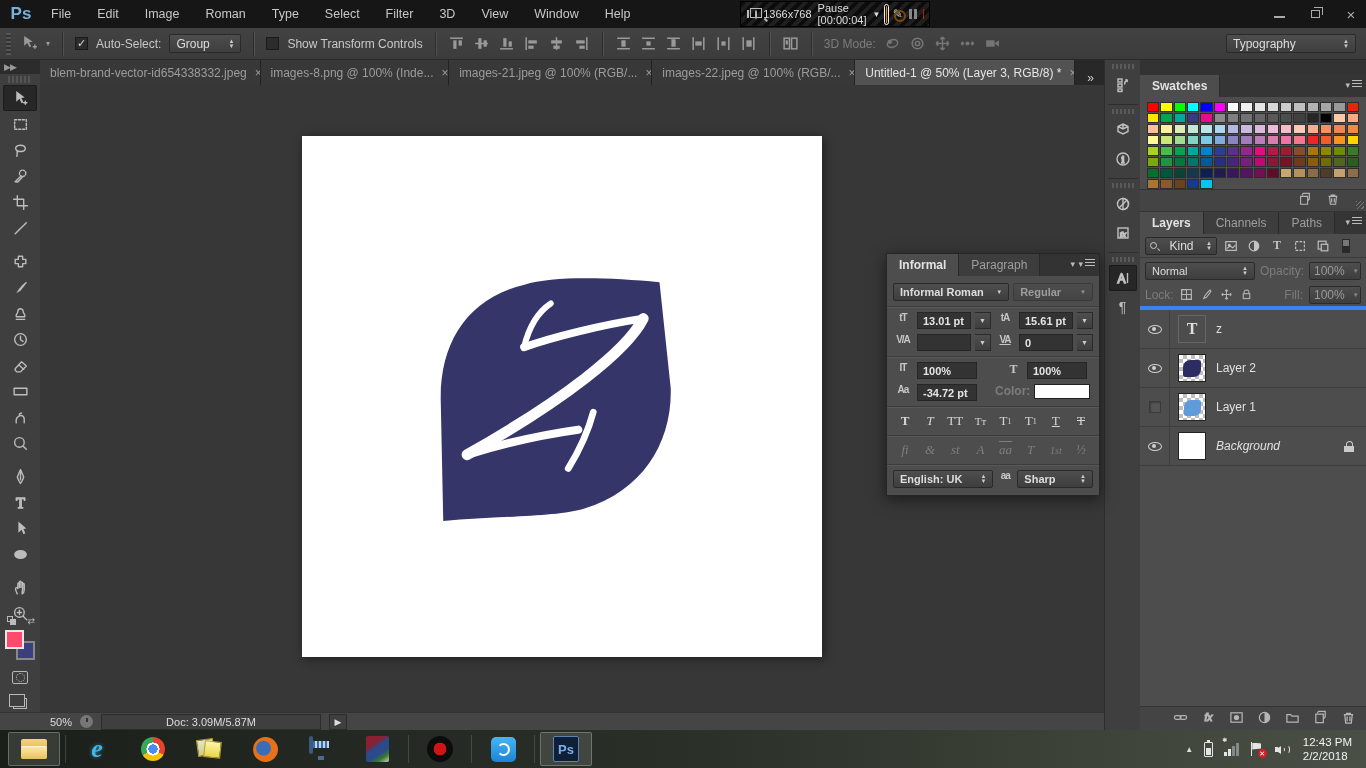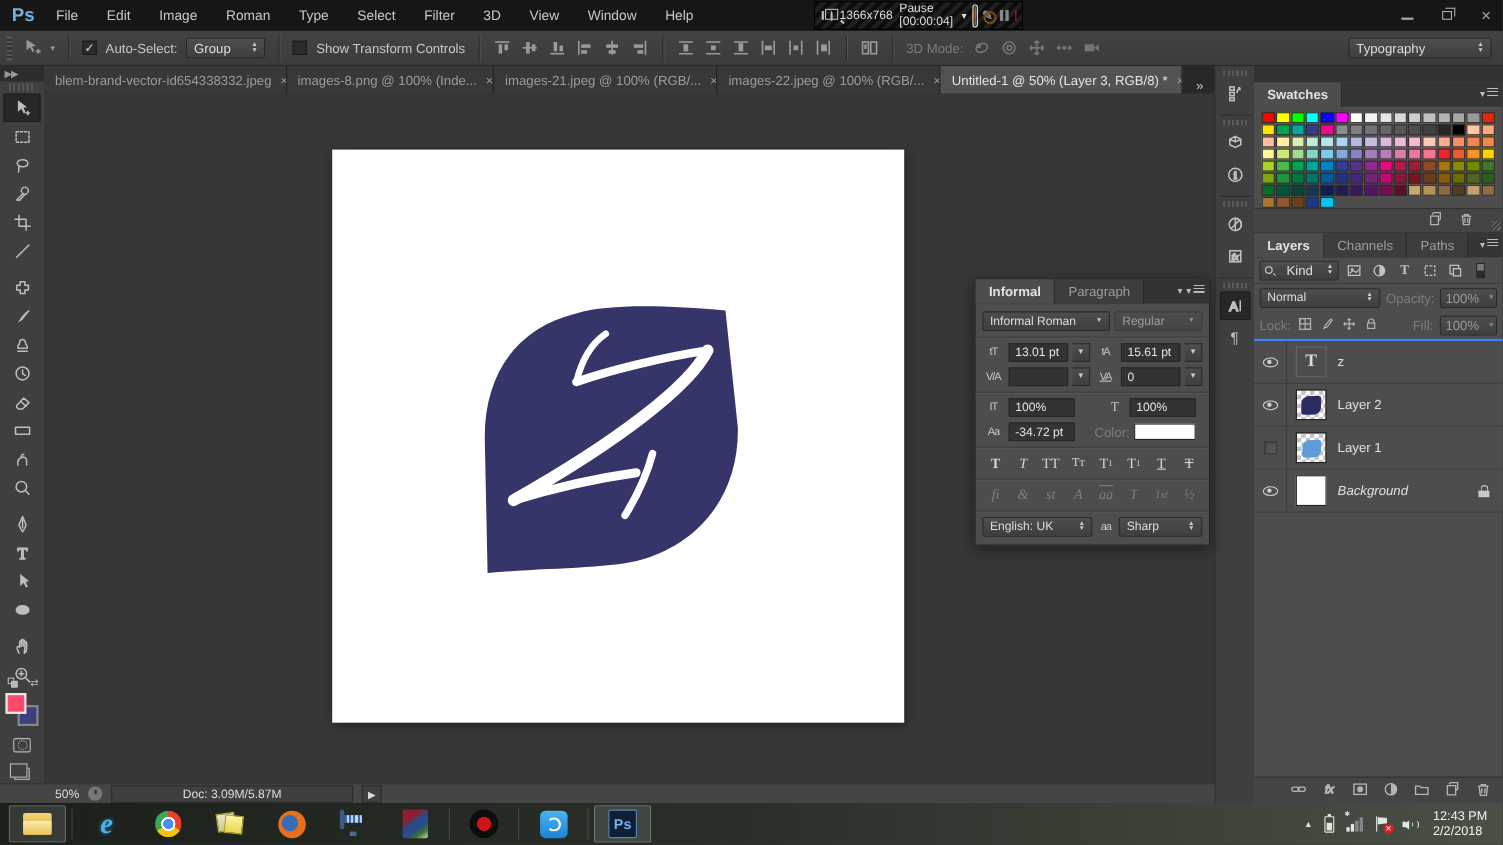--- a/index.html
+++ b/index.html
@@ -149,21 +149,21 @@
     background:repeating-linear-gradient(135deg,#777 0 1px,transparent 1px 3px); }
 
   #layers-panel { position:absolute; left:0; top:152px; width:226px; height:518px; background:#4d4d4d; }
   #layers-filter { height:24px; display:flex; align-items:center; gap:5px; padding:0 5px; border-bottom:1px solid #3a3a3a; }
   #kind-select { width:72px; height:18px; justify-content:space-between; padding:0 4px; }
   .mag { width:7px; height:7px; border:1.3px solid #ccc; border-radius:50%; position:relative; display:inline-block; }
   .mag::after { content:""; position:absolute; left:6px; top:6px; width:3px; height:1.3px; background:#ccc; transform:rotate(45deg); }
   .flt-ic { width:18px; height:18px; display:flex; align-items:center; justify-content:center; color:#c4c4c4; font-size:12px; }
   #blend-row { height:26px; display:flex; align-items:center; gap:5px; padding:0 5px; }
   #blend-select { width:108px; justify-content:space-between; }
-  #lock-row { height:26px; display:flex; align-items:center; gap:6px; padding:0 5px; border-bottom:2px solid #3b82f6; }
+  #lock-row { height:26px; display:flex; align-items:center; gap:6px; padding:0 5px; border-bottom:4px solid #3b82f6; }
   .lock-ic { color:#b5b5b5; font-size:11px; width:14px; text-align:center; }
   .lock-ic svg { width:13px; height:13px; }
   .lock-ic svg * { stroke:#b5b5b5; fill:none; stroke-width:1.3; }
   .opacity-box { width:52px; height:18px; padding:0 4px; justify-content:space-between; }
   .opacity-box .val { color:#9a9a9a; }
 
   .layer-row { height:39px; display:flex; align-items:center; border-bottom:1px solid #3e3e3e; background:#4d4d4d; }
   .layer-row.selected { background:#56646f; }
   .eye-cell { width:30px; height:39px; border-right:1px solid #3e3e3e; display:flex; align-items:center; justify-content:center; }
   .eye { width:14px; height:9px; border:1.4px solid #cfcfcf; border-radius:50%; position:relative; }
@@ -191,21 +191,21 @@
   #layers-footer { position:absolute; bottom:0; left:0; right:0; height:24px; background:#444;
     border-top:1px solid #333; display:flex; align-items:center; justify-content:flex-end; gap:13px; padding:0 10px; }
   .lf-ic svg { width:15px; height:15px; }
   .lf-ic svg * { stroke:#b5b5b5; fill:none; stroke-width:1.3; }
   .lf-ic svg .f { fill:#b5b5b5; stroke:none; }
 
   
   #charpanel { position:absolute; left:886px; top:253px; width:214px; height:243px; background:#4d4d4d;
     border:1px solid #262626; box-shadow:0 4px 14px rgba(0,0,0,.5); z-index:50; }
   #charpanel .panel-tabs { background:#333; }
-  .cp-row { display:flex; align-items:center; gap:4px; padding:0 6px; }
+  .cp-row { display:flex; align-items:flex-start; gap:4px; padding:0 6px;font-weight:bold; }
   .cp-ic { width:20px; color:#c6c6c6; font-size:10px; text-align:center; flex:none; letter-spacing:-1px; }
   .cp-field { height:17px; background:#333; border:1px solid #262626; color:#e4e4e4;
     display:flex; align-items:center; padding:0 5px; font-size:11px; flex:1; }
   .cp-arrow { width:16px; height:17px; background:linear-gradient(#4e4e4e,#3e3e3e); border:1px solid #2a2a2a;
     border-left:none; color:#ccc; font-size:7px; display:flex; align-items:center; justify-content:center; flex:none; }
   .cp-select { height:18px; flex:1; justify-content:space-between; font-size:11px; }
   .cp-sep { height:1px; background:#3c3c3c; margin:5px 0; box-shadow:0 1px 0 #585858; }
   .tbtn-row { display:flex; justify-content:space-between; padding:0 8px; }
   .tbtn { width:20px; height:18px; display:flex; align-items:center; justify-content:center;
     color:#d6d6d6; font-family:"Liberation Serif",serif; font-size:13px; }

